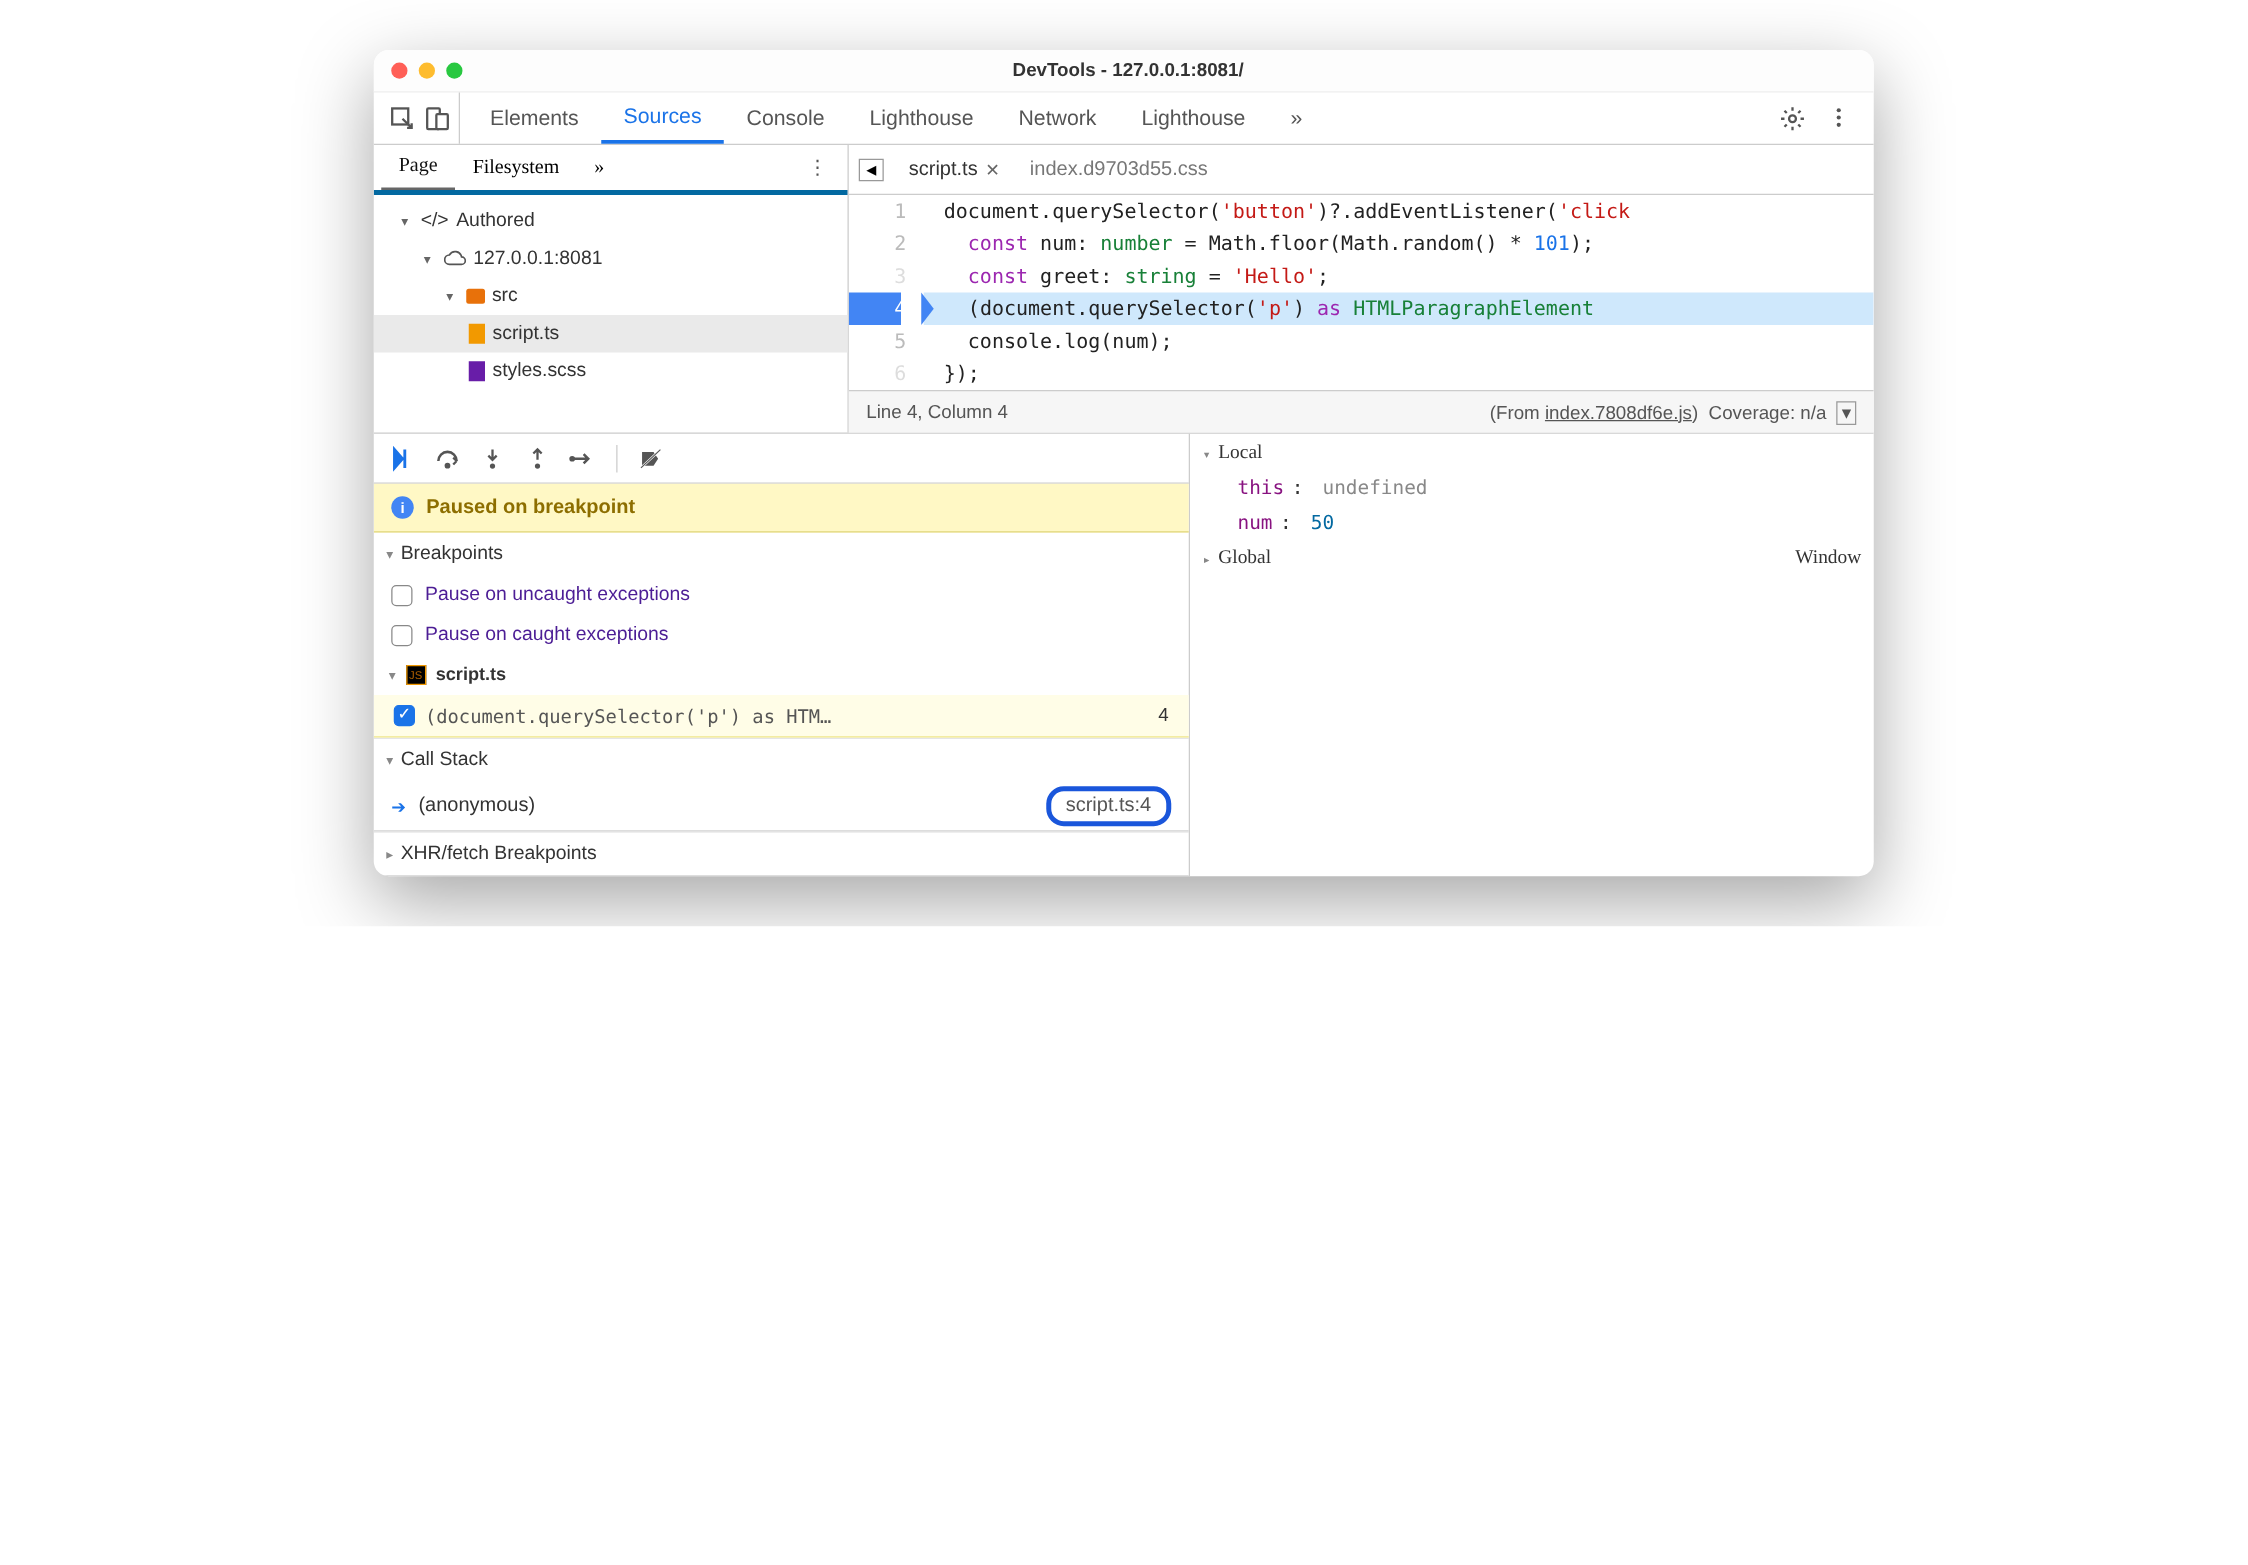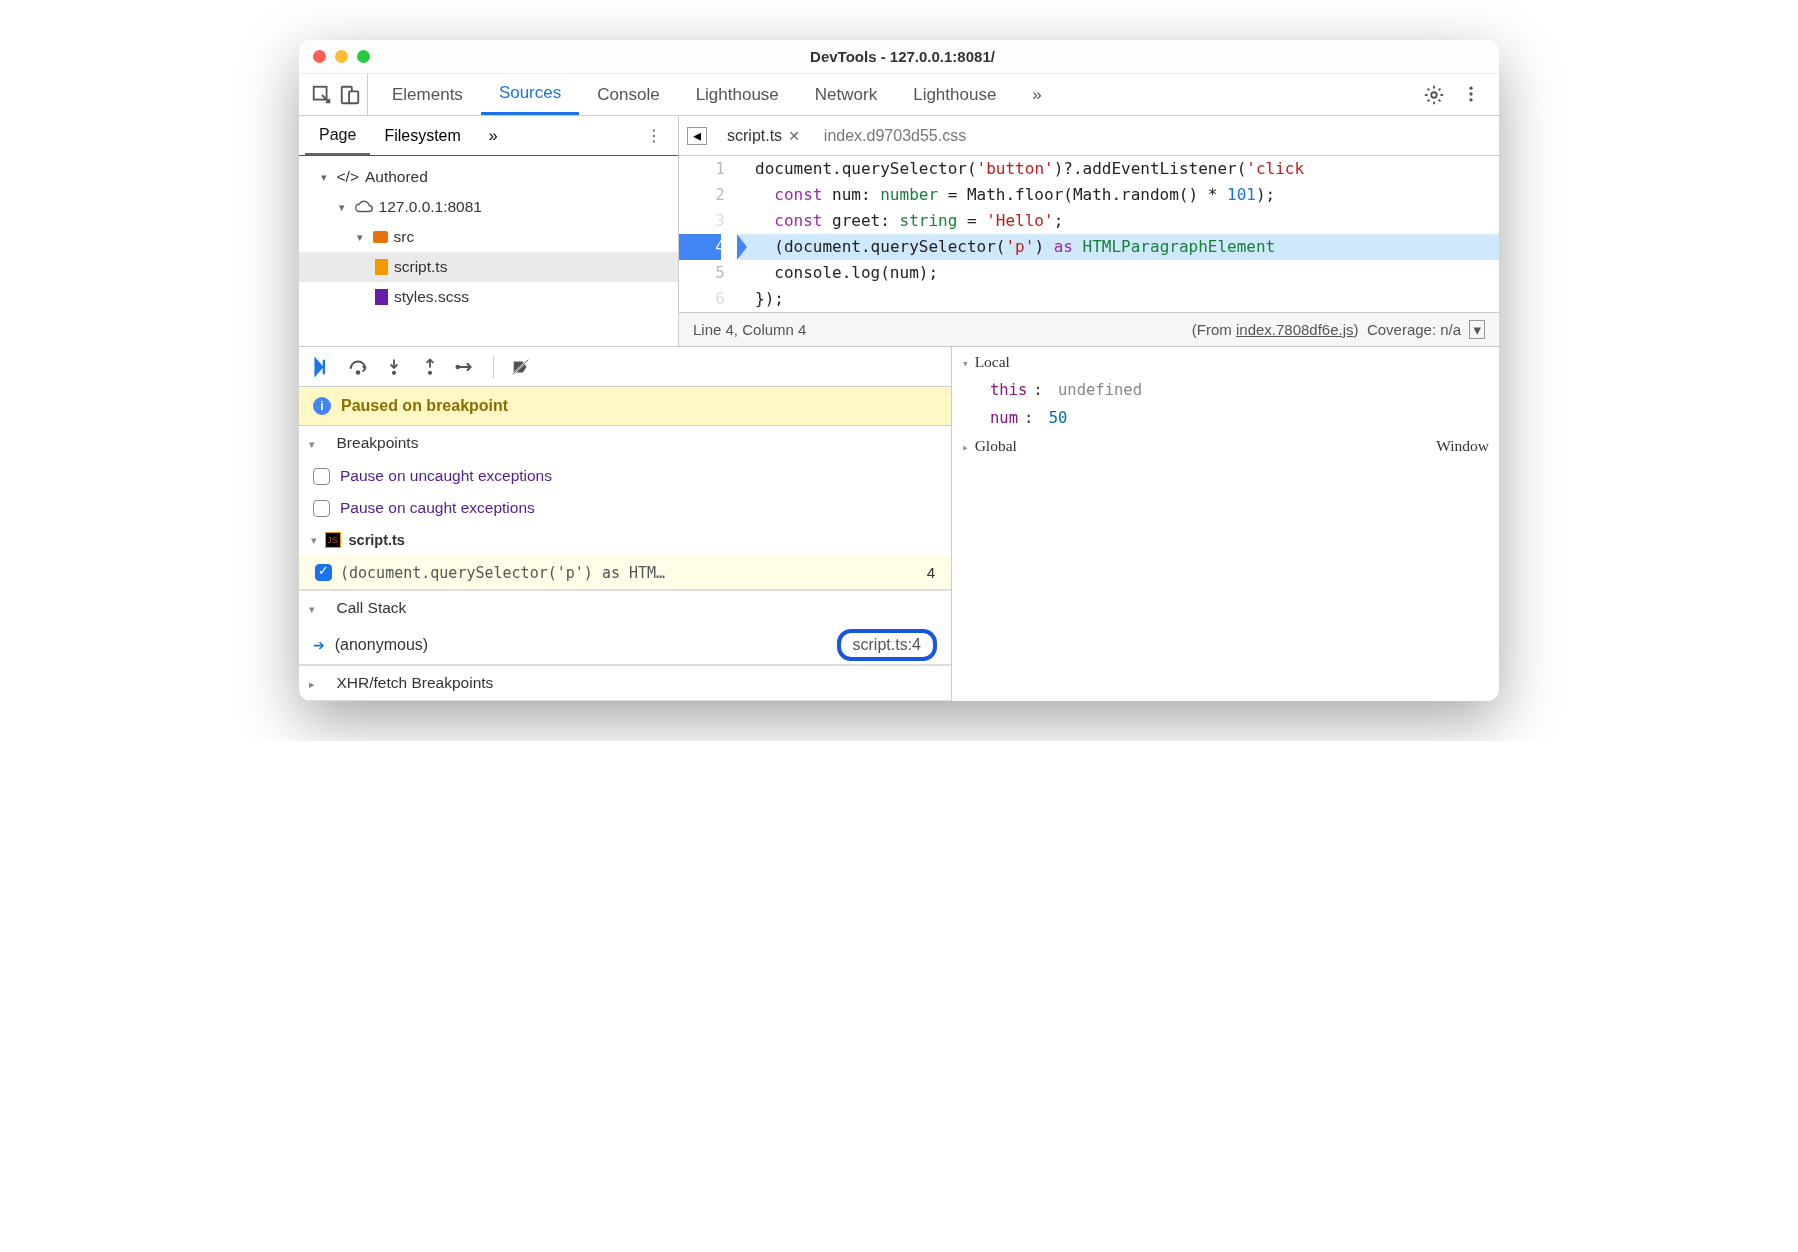--- a/index.html
+++ b/index.html
@@ -16,21 +16,21 @@
   .title { flex:1; text-align:center; font-weight:700; color:#333; font-size:15px; margin-left:-50px;}
   .toolbar { display:flex; align-items:center; height:42px; border-bottom:1px solid #ccc; padding:0 6px; }
   .tb-left { display:flex; align-items:center; gap:6px; padding:0 6px; border-right:1px solid #ccc; height:100%; }
   .tabs { display:flex; height:100%; align-items:stretch; margin-left:6px; flex:1; }
   .tab { display:flex; align-items:center; padding:0 18px; color:#555; font-size:17px; cursor:default; }
   .tab.active { color:#1a73e8; border-bottom:3px solid #1a73e8; }
   .tb-right { display:flex; align-items:center; gap:16px; padding:0 10px; }
   .icon-btn { width:22px; height:22px; color:#555; }
   .main { display:flex; }
   .left-col { width:380px; border-right:1px solid #ccc; }
-  .nav-tabs { display:flex; align-items:center; height:40px; border-bottom:1px solid #0369a1; padding:0 6px; }
+  .nav-tabs { display:flex; align-items:center; height:40px; border-bottom:4px solid #0369a1; padding:0 6px;font-family:Liberation Serif, serif; }
   .nav-tab { padding:0 14px; font-size:16px; color:#000000; height:100%; display:flex; align-items:center;}
   .nav-tab.active { color:#111; border-bottom:2px solid #666;}
   .more { margin-left:auto; padding:0 10px; color:#555;}
   .tree { padding:6px 0; font-size:15.5px; color:#333; }
   .tree-row { display:flex; align-items:center; height:30px; padding-left:6px; gap:6px; }
   .tree-row.sel { background:#eaeaea; }
   .indent1{padding-left:22px;} .indent2{padding-left:40px;} .indent3{padding-left:58px;} .indent4{padding-left:76px;}
   .caret::before { content:"▾"; font-size:11px; color:#666; margin-right:4px; }
   .fi { width:16px; height:16px; display:inline-flex; align-items:center; justify-content:center;}
   .fi.folder{background:#e8710a;width:15px;height:12px;border-radius:2px;}
@@ -53,21 +53,21 @@
   .bottom { display:flex; border-top:1px solid #ccc; }
   .debug-left{width:653px;border-right:1px solid #ccc;}
   .debug-right{flex:1;}
   .dbg-toolbar{display:flex;align-items:center;height:40px;gap:10px;padding:0 10px;border-bottom:1px solid #ccc;}
   .dbg-btn{width:26px;height:26px;color:#5f6368;display:flex;align-items:center;justify-content:center;}
   .dbg-btn.play{color:#1a73e8;}
   .sep{width:1px;height:22px;background:#ccc;margin:0 4px;}
   .pause-banner{background:#fff8c5;color:#8d6e00;padding:10px 14px;font-weight:700;font-size:16px;display:flex;align-items:center;gap:10px;border-bottom:1px solid #e0d57a;}
   .info-i{width:18px;height:18px;border-radius:50%;background:#4285f4;color:#fff;font-size:12px;display:flex;align-items:center;justify-content:center;font-weight:700;}
   .section{border-bottom:1px solid #ddd;}
-  .sec-head{display:flex;align-items:center;height:34px;padding:0 10px;font-size:15.5px;color:#333;gap:22px;}
+  .sec-head{display:flex;align-items:center;height:34px;padding:0 10px;font-size:15.5px;color:#333;gap:6px;}
   .sec-head .tri::before{content:"▾";color:#888;font-size:11px;}
   .sec-head.collapsed .tri::before{content:"▸";}
   .chk-row{display:flex;align-items:center;height:32px;padding-left:14px;gap:10px;font-size:15.5px;color:#4c1d95;}
   .chk{width:17px;height:17px;border:1.5px solid #888;border-radius:4px;display:inline-block;}
   .chk.on{background:#1a73e8;border-color:#1a73e8;position:relative;}
   .chk.on::after{content:"✓";color:#fff;position:absolute;left:2px;top:-2px;font-size:13px;}
   .bp-file{display:flex;align-items:center;height:32px;padding-left:12px;gap:8px;font-size:14.5px;color:#333;}
   .bp-badge{width:16px;height:16px;border:1px solid #f29900;background:#000000;font-size:9px;display:flex;align-items:center;justify-content:center;color:#b06000;}
   .bp-row{display:flex;align-items:center;height:34px;padding:0 16px 0 16px;background:#fffde7;border-bottom:1px solid #f0e68c;}
   .bp-code{font-family:Menlo,monospace;color:#555;font-size:15px;white-space:nowrap;overflow:hidden;text-overflow:ellipsis;flex:1;margin-left:8px;}

